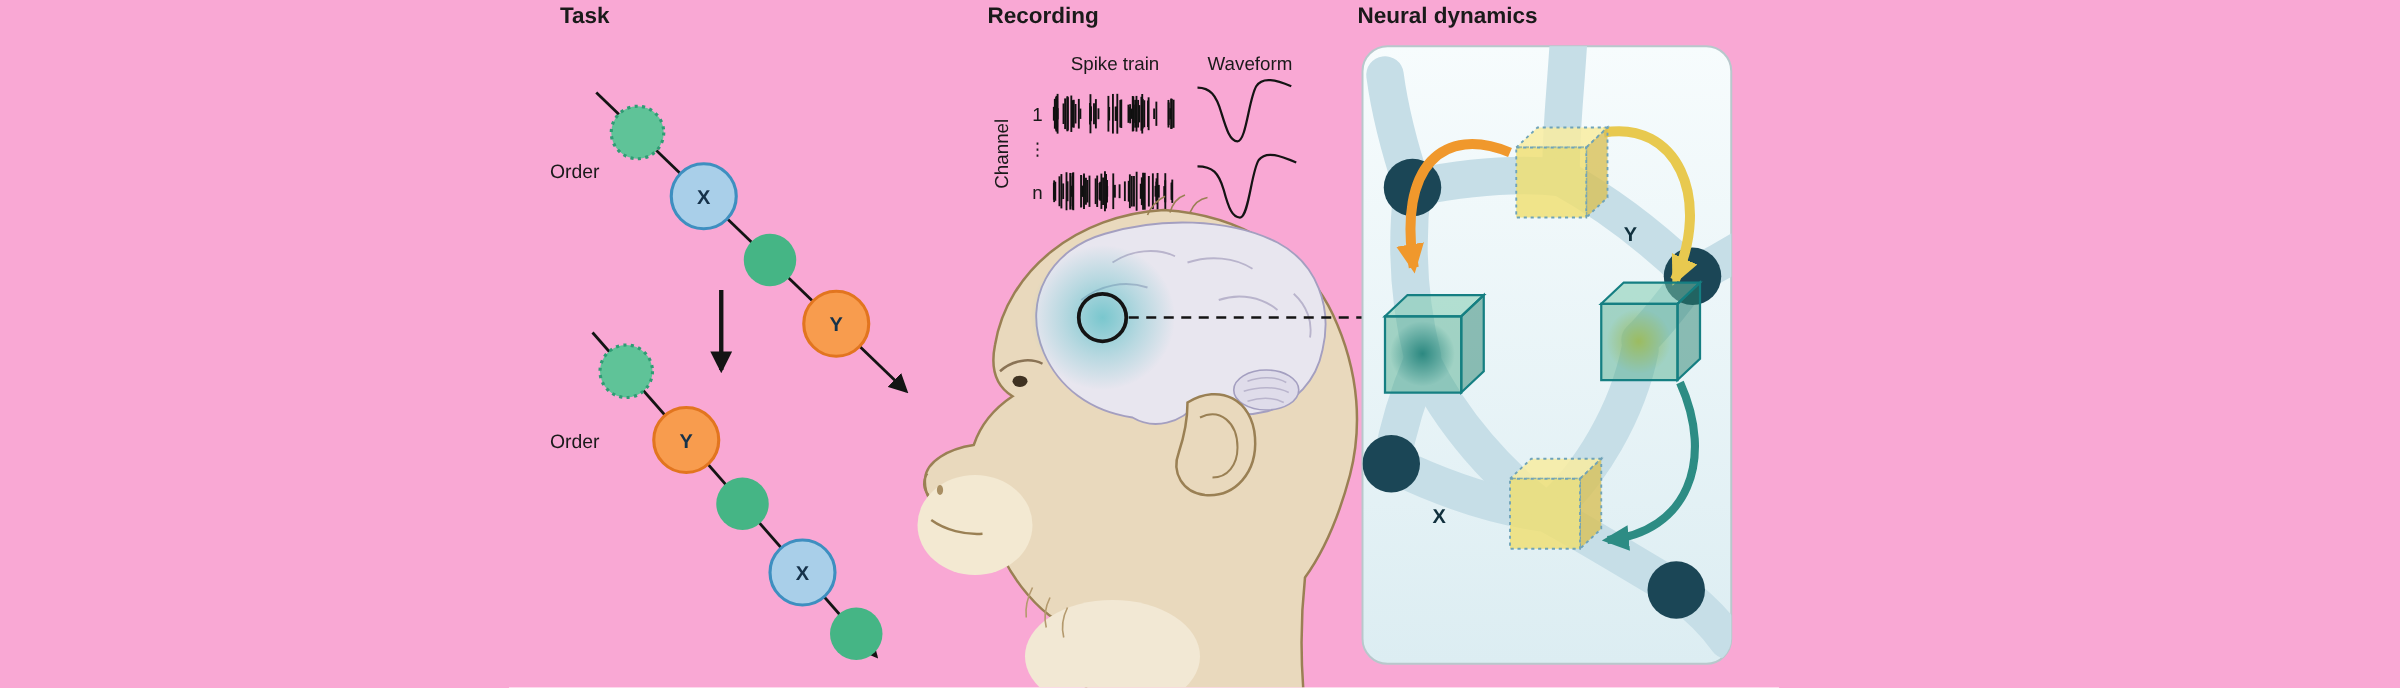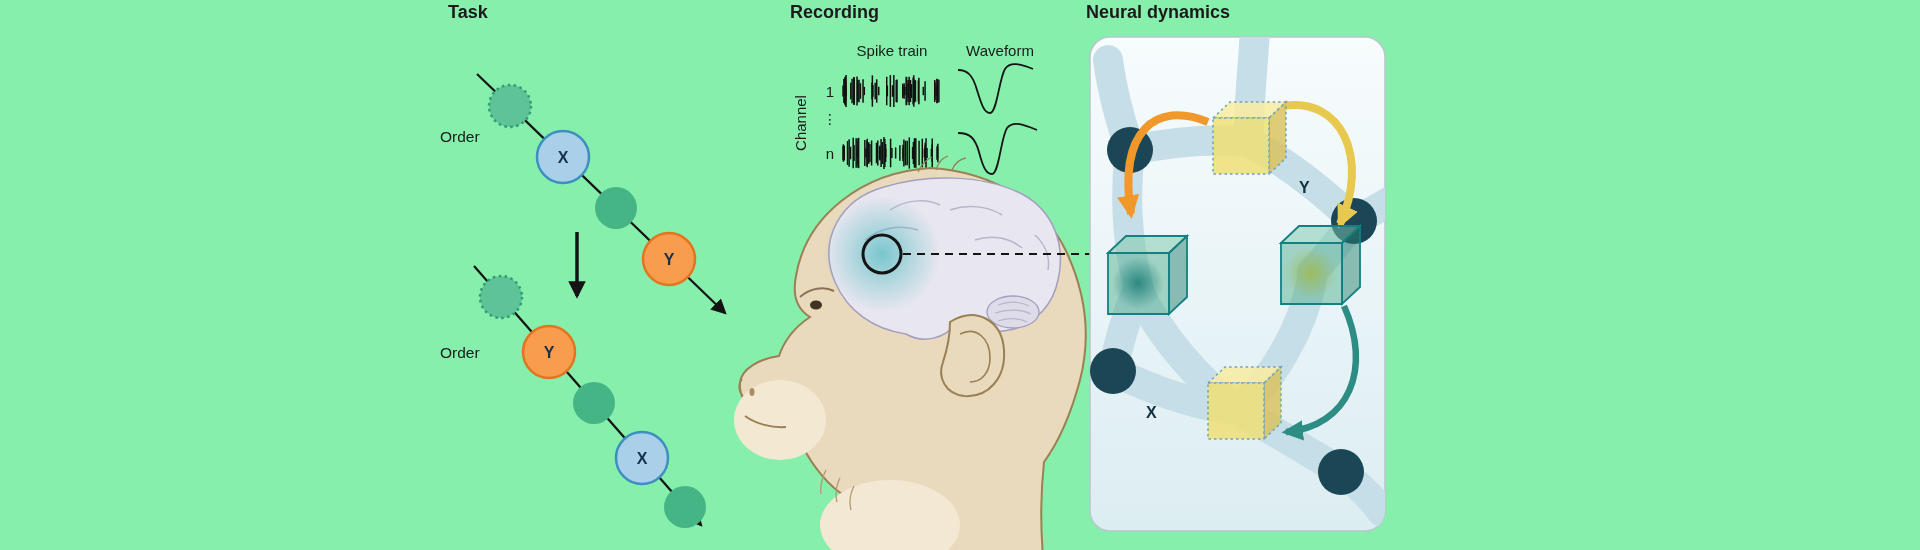--- a/index.html
+++ b/index.html
@@ -1,16 +1,16 @@
 <!DOCTYPE html>
 <html><head>
 <meta charset="utf-8">
 <style>
   html,body{margin:0;padding:0;background:#ffffff;}
-  .stage{position:relative;width:1920px;height:550px;background:#86efac;overflow:hidden;}
+  .stage{position:relative;width:1920px;height:550px;background:#f9a8d4;overflow:hidden;}
   svg{display:block;}
   text{font-family:"Liberation Sans","DejaVu Sans",sans-serif;fill:#1a1a1a;}
   .panel-title{font-size:18px;font-weight:bold;}
   .sub-label{font-size:15px;}
   .seq-letter{font-size:16px;font-weight:bold;fill:#16324a;}
   .cube-letter{font-size:16px;font-weight:bold;fill:#10303d;}
   .dots{font-size:14px;}
   .order-label{font-size:15.5px;}
 </style>
 </head>

